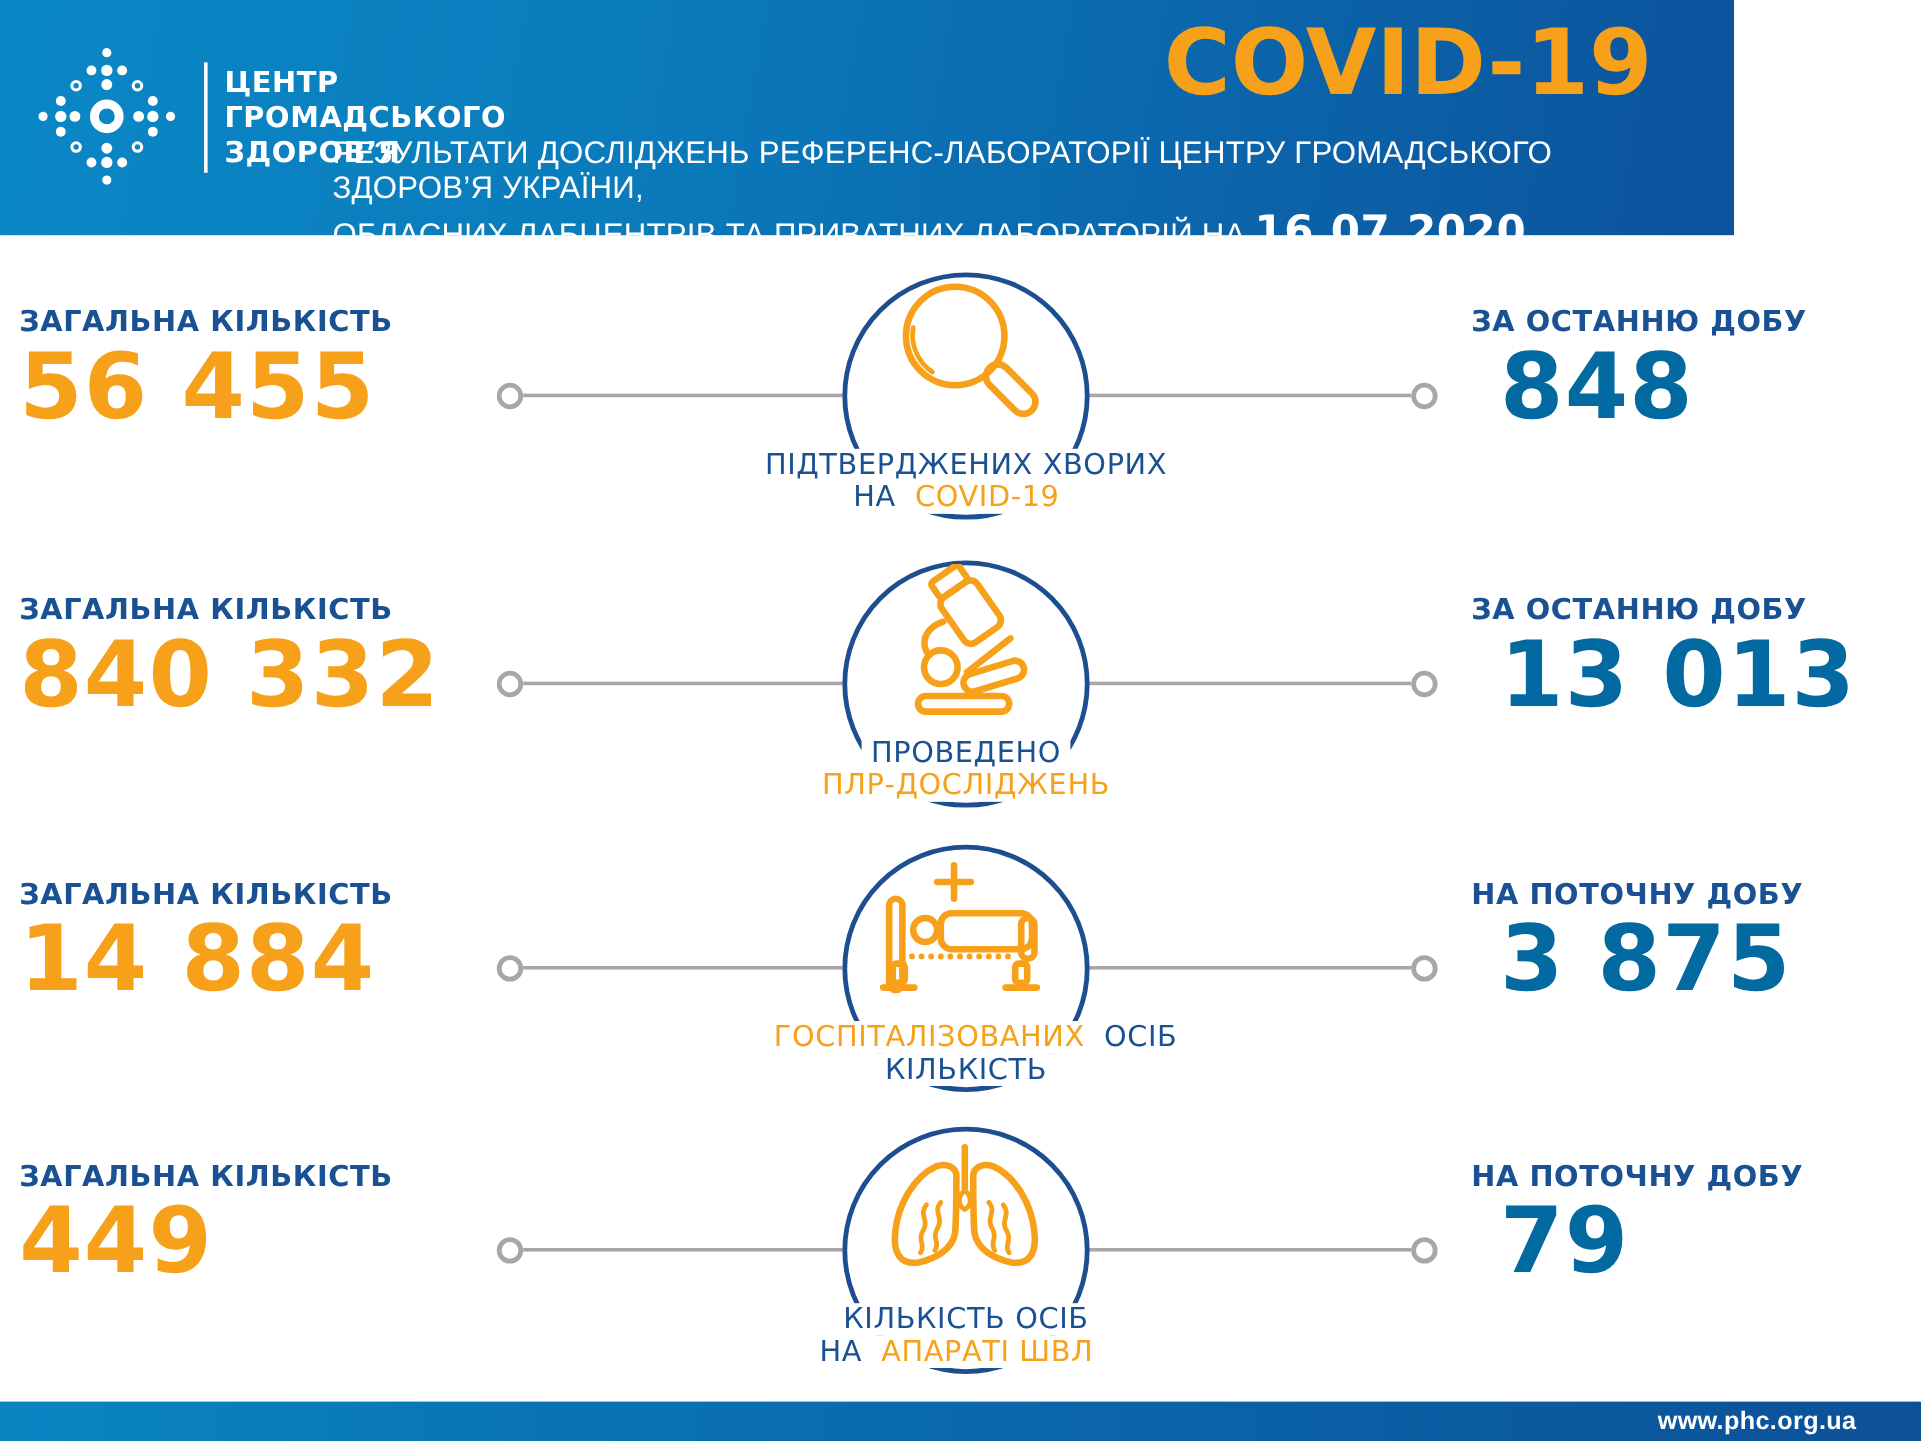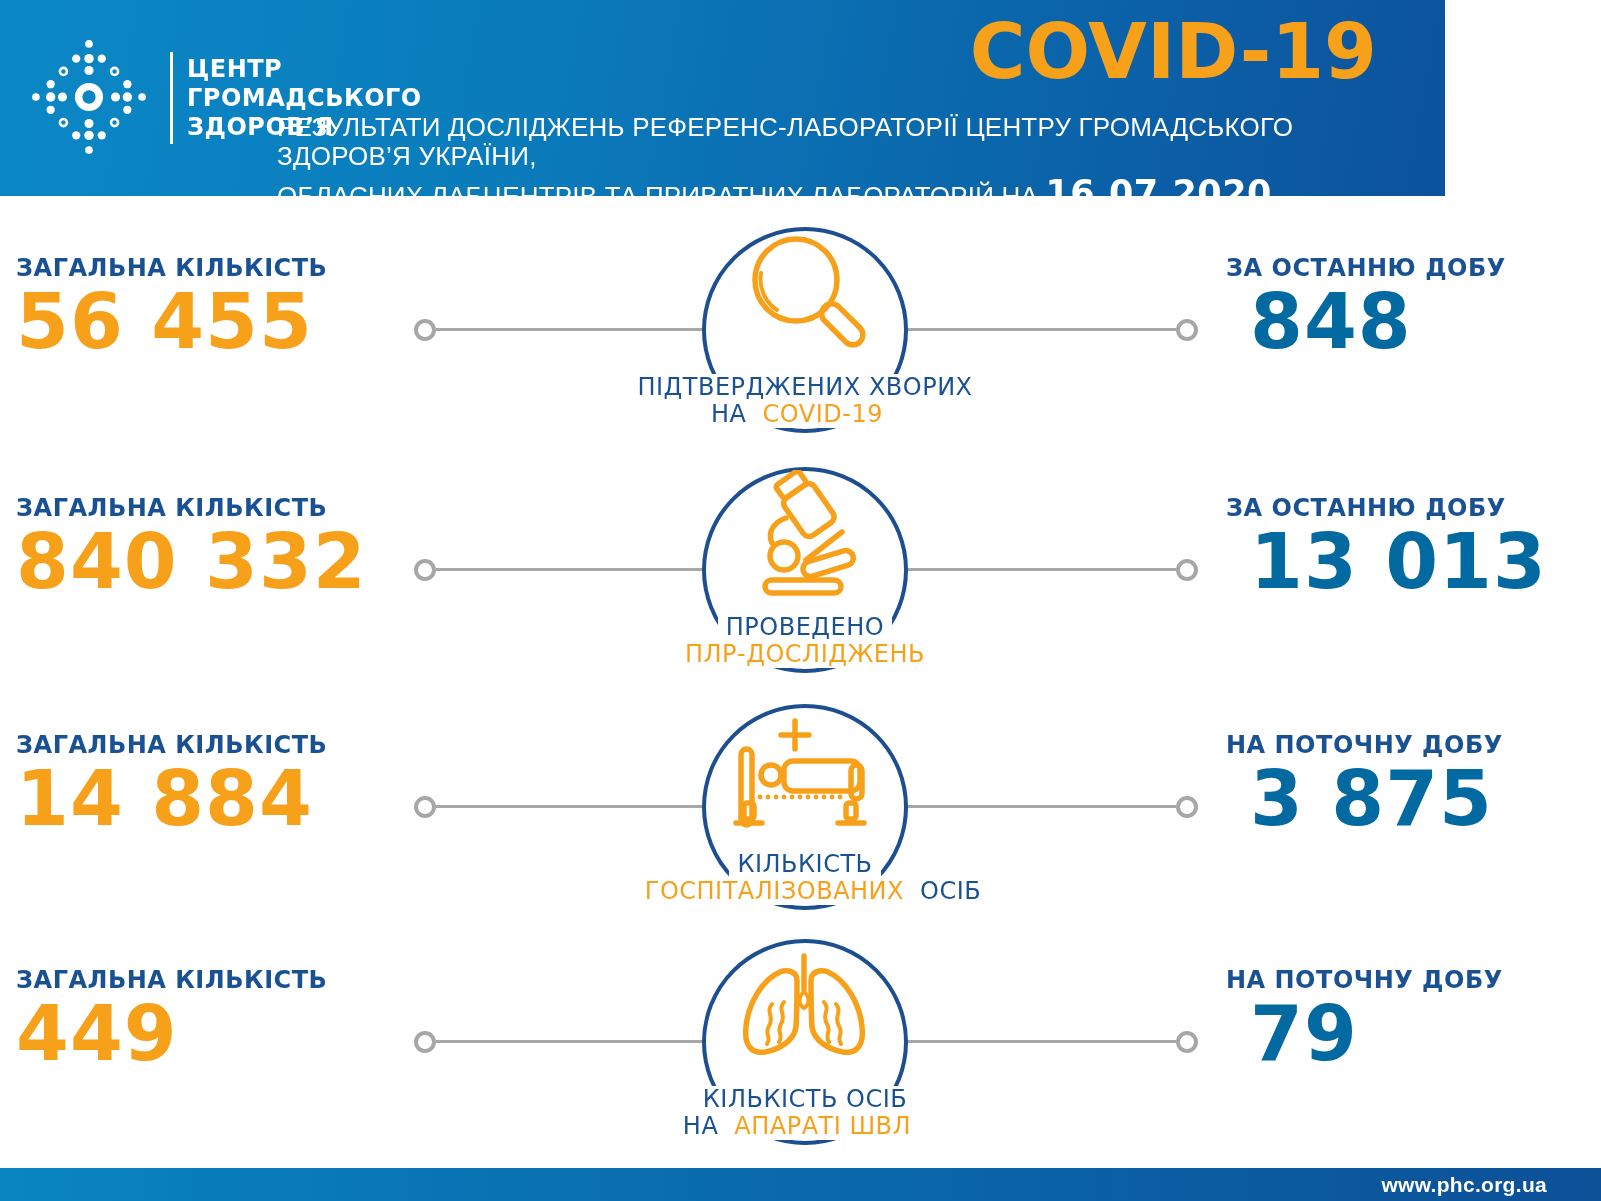--- a/index.html
+++ b/index.html
@@ -215,22 +215,22 @@
         <circle cx="96" cy="90" r="2.4"></circle>
         <circle cx="104" cy="90" r="2.4"></circle>
       <circle cx="112" cy="90" r="2.4"></circle>
         <circle cx="120" cy="90" r="2.4"></circle>
     </g>
     <rect class="st" x="24" y="96" width="10" height="16" rx="3"></rect>
     <rect class="st" x="126" y="96" width="10" height="16" rx="3"></rect>
     <path class="st" d="M16 116 h26 M118 116 h26"></path>
   </svg>
   <div class="center-labels">
+    <span class="line"><span><span class="blue"></span><span class="orange">ГОСПІТАЛІЗОВАНИХ</span><span class="blue"> ОСІБ</span></span></span>
     <span class="line"><span class="blue">КІЛЬКІСТЬ</span></span>
-    <span class="line"><span><span class="blue"></span><span class="orange">ГОСПІТАЛІЗОВАНИХ</span><span class="blue"> ОСІБ</span></span></span>
   </div>
 </div>
 
 <div class="row" style="--y:1042px;">
   <div class="conn l"></div>
   <div class="conn r"></div>
   <div class="conn-dot l"></div>
   <div class="conn-dot r"></div>
   <div class="left-block">
     <div class="stat-label">ЗАГАЛЬНА КІЛЬКІСТЬ</div>

